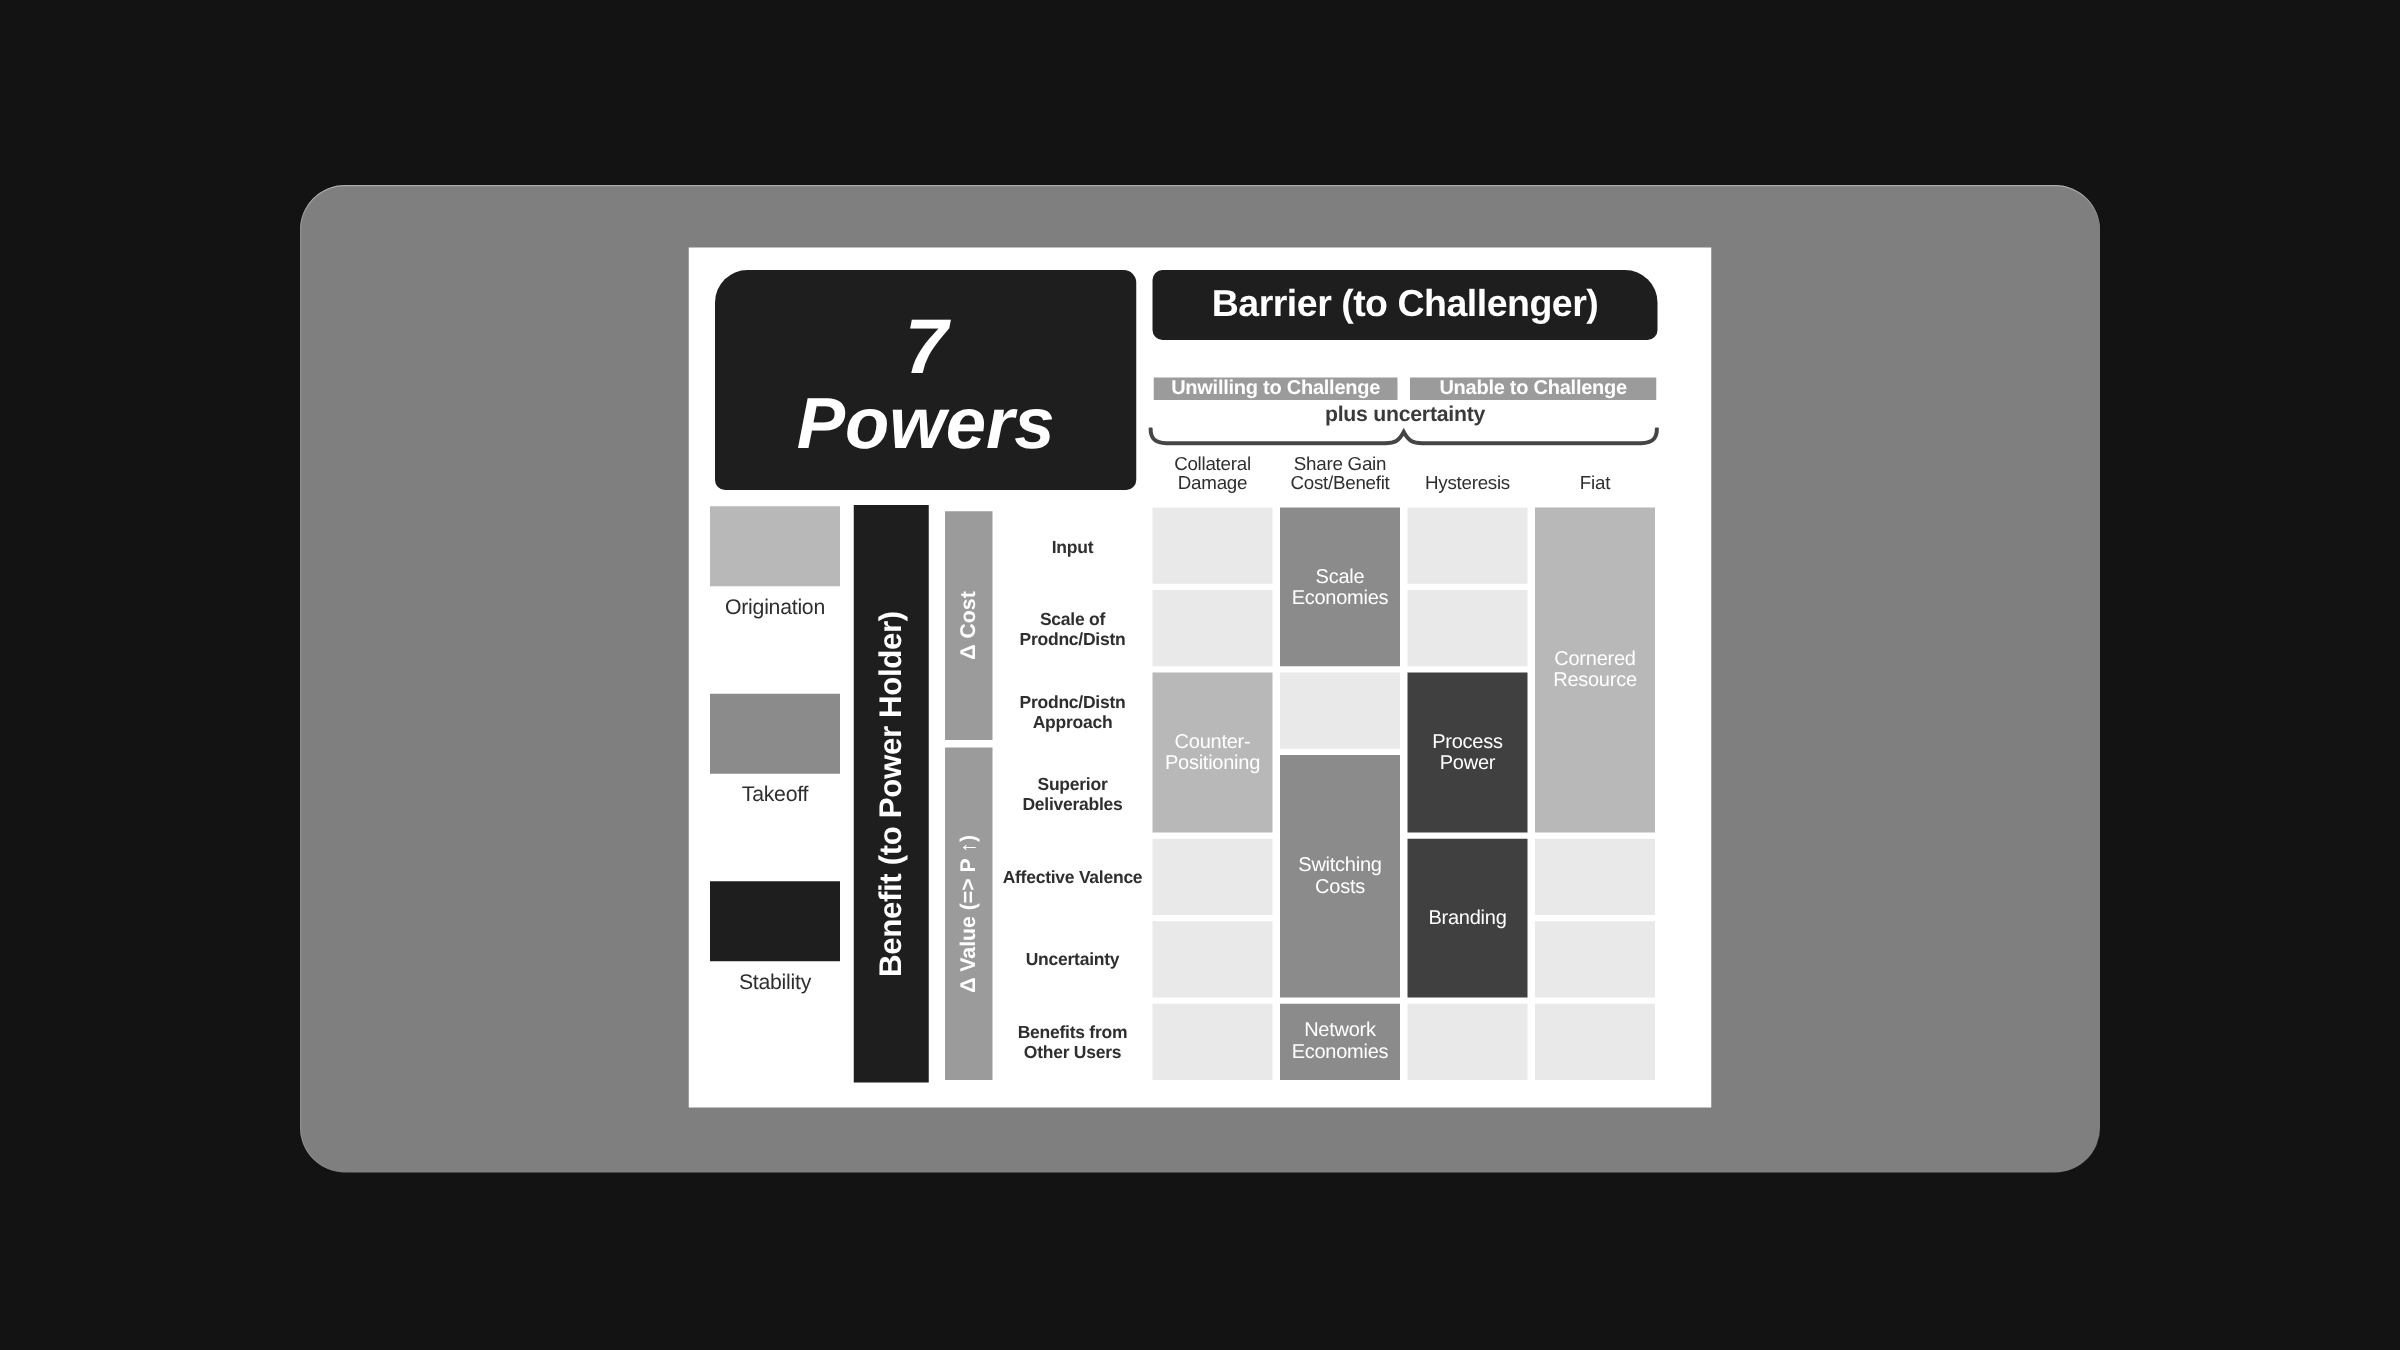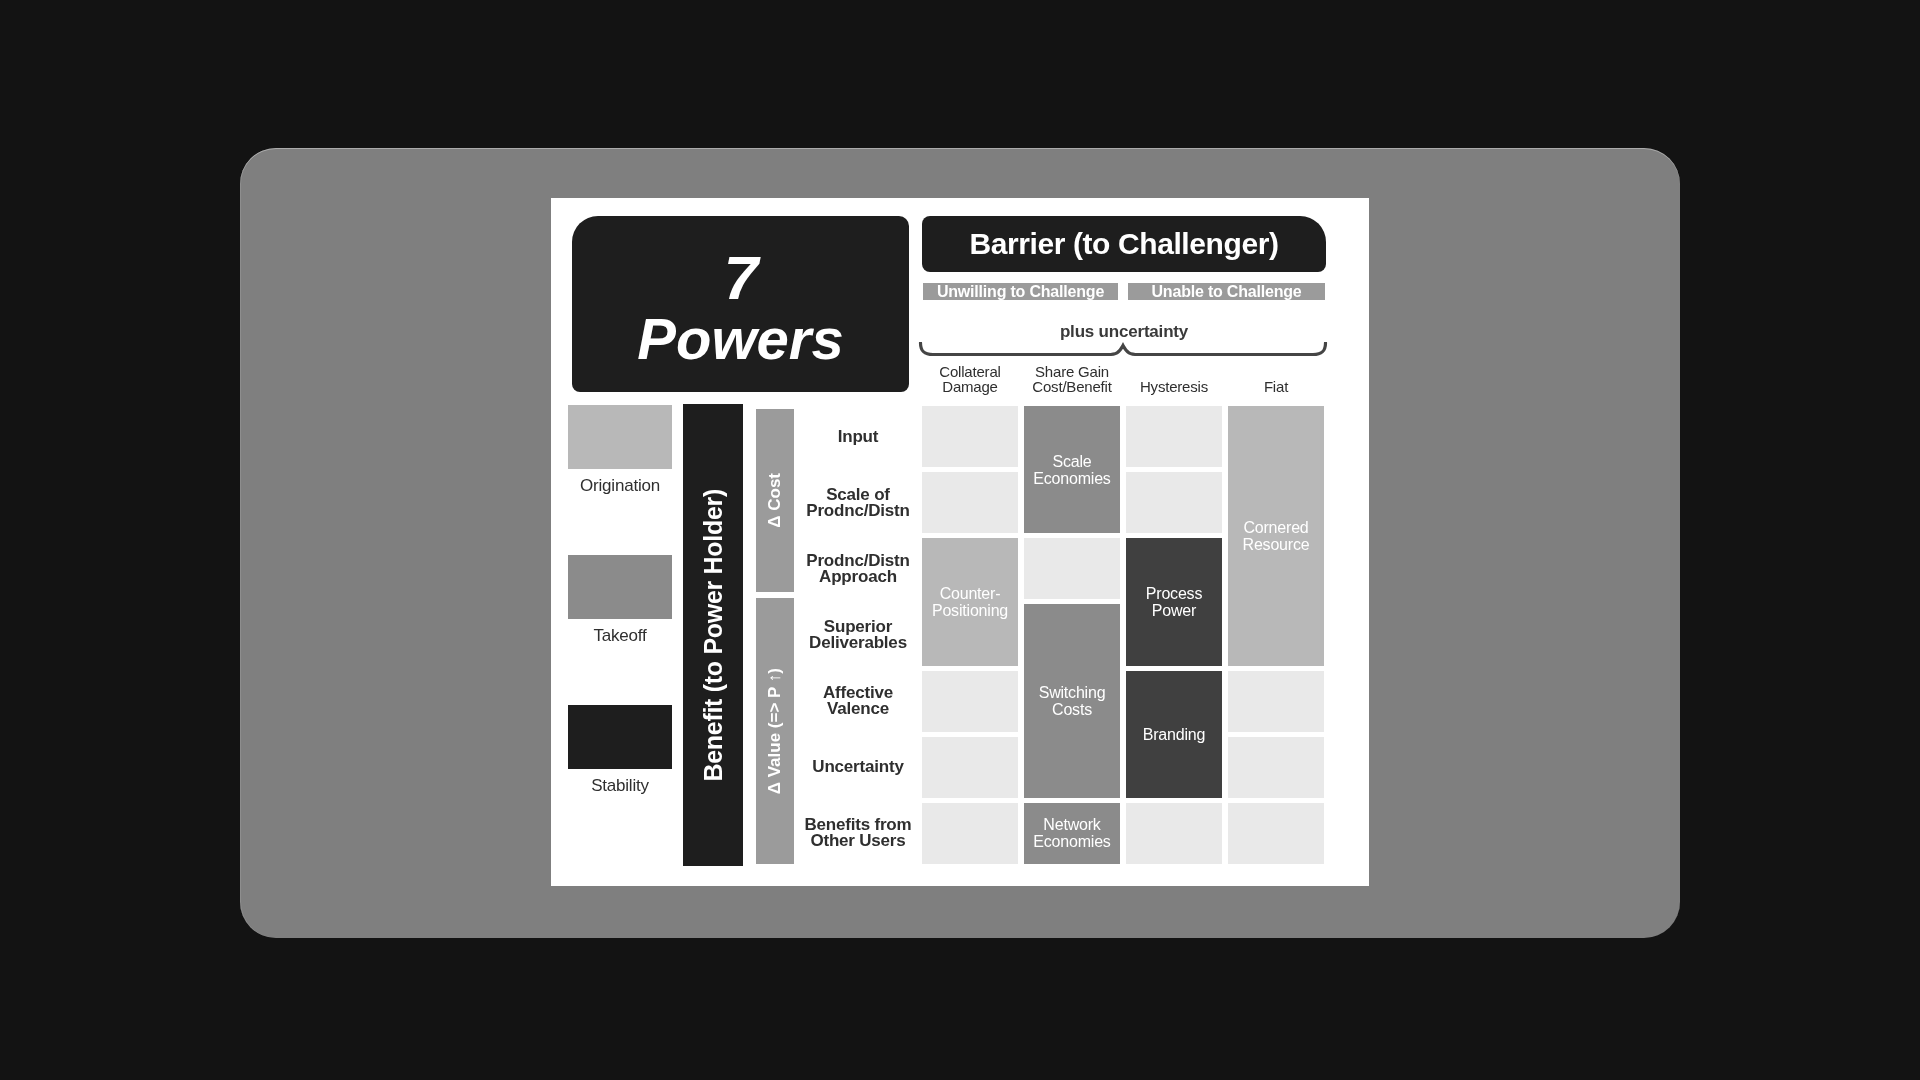--- a/index.html
+++ b/index.html
@@ -12,21 +12,21 @@
   
   .seven-box{position:absolute;left:21px;top:18px;width:337px;height:176px;background:#1e1e1e;
     border-radius:26px 10px 8px 8px;color:#fff;text-align:center;}
   .seven-7{font-size:62px;line-height:64px;font-weight:bold;font-style:italic;margin-top:30px;letter-spacing:-1px;}
   .seven-powers{font-size:58px;line-height:58px;font-weight:bold;font-style:italic;letter-spacing:0px;}
 
   
   .barrier-box{position:absolute;left:371px;top:18px;width:404px;height:56px;background:#1e1e1e;
     border-radius:8px 26px 8px 8px;color:#fff;display:flex;align-items:center;justify-content:center;
     font-size:30px;font-weight:bold;letter-spacing:-0.4px;}
-  .challenge-row{position:absolute;left:372px;top:85px;width:404px;height:17px;display:flex;gap:10px;}
+  .challenge-row{position:absolute;left:372px;top:85px;width:404px;height:37px;display:flex;gap:10px;align-items:flex-end;}
   .challenge-btn{background:#9b9b9b;color:#fff;font-weight:bold;font-size:16px;letter-spacing:-0.2px;
     display:flex;align-items:center;justify-content:center;}
   .challenge-btn.w1{width:195px;} .challenge-btn.w2{width:197px;}
   .plus-uncertainty{position:absolute;left:371px;top:124px;width:404px;text-align:center;
     font-size:17px;font-weight:bold;color:#3a3a3a;letter-spacing:-0.2px;}
   .brace{position:absolute;left:367px;top:144px;width:410px;height:16px;}
   .col-headers{position:absolute;left:371px;top:158px;width:402px;height:38px;display:grid;
     grid-template-columns:repeat(4,1fr);gap:6px;align-items:end;}
   .col-header{text-align:center;font-size:15px;line-height:15px;font-weight:normal;color:#2f2f2f;
     white-space:pre-line;letter-spacing:-0.2px;}
@@ -38,21 +38,21 @@
   .cell.empty{background:#e9e9e9;}
   .cell.mid{background:#8b8b8b;color:#fff;}
   .cell.light{background:#b8b8b8;color:#fff;}
   .cell.dark{background:#404040;color:#fff;}
   .cell{font-size:16px;line-height:17px;letter-spacing:-0.2px;}
 
   
   .row-labels{position:absolute;left:243px;top:208px;width:128px;height:458px;display:grid;
     grid-template-rows:repeat(7,1fr);gap:5px;}
   .row-label{display:flex;align-items:center;justify-content:center;text-align:center;
-    font-size:17px;line-height:16px;font-weight:bold;color:#2f2f2f;white-space:pre-line;letter-spacing:-0.2px;}
+    font-size:14px;line-height:16px;font-weight:bold;color:#2f2f2f;white-space:pre-line;letter-spacing:-0.2px;}
 
   
   .vbar{position:absolute;display:flex;align-items:center;justify-content:center;}
   .vtext{writing-mode:vertical-rl;transform:rotate(180deg);white-space:nowrap;}
   .benefit-bar{left:132px;top:206px;width:60px;height:462px;background:#1e1e1e;color:#fff;
     font-size:25px;font-weight:bold;letter-spacing:-0.3px;}
   .cost-bar{left:205px;top:211px;width:38px;height:183px;background:#9b9b9b;color:#fff;
     font-size:17px;font-weight:bold;}
   .value-bar{left:205px;top:400px;width:38px;height:266px;background:#9b9b9b;color:#fff;
     font-size:17px;font-weight:bold;}

